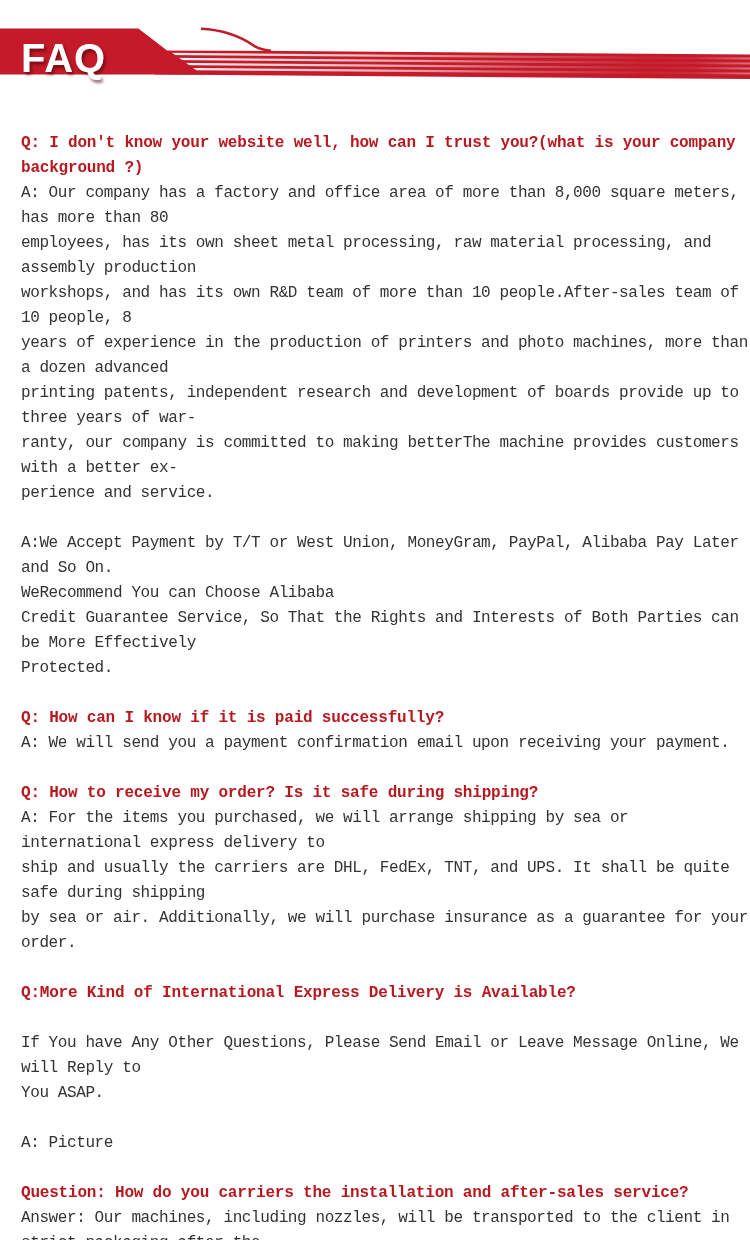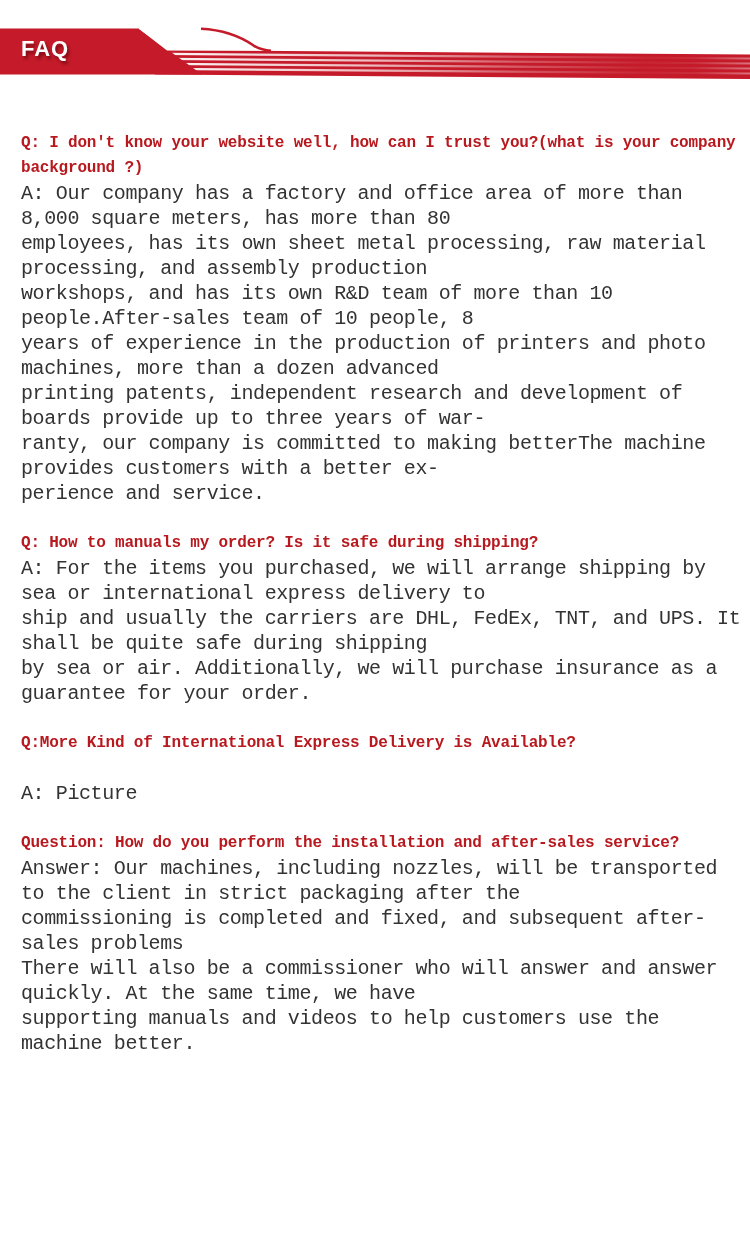--- a/index.html
+++ b/index.html
@@ -26,21 +26,21 @@
     left: 0;
     top: 0;
     display: block;
   }
   .red-fill { fill: var(--banner-red); }
   .red-stroke { stroke: var(--banner-red); }
   .banner-title {
     position: absolute;
     left: 21px;
     top: 36px;
-    font-size: 22px;
+    font-size: 40px;
     font-weight: bold;
     letter-spacing: 1px;
     color: #ffffff;
     text-shadow: 2px 3px 3px rgba(70, 0, 8, 0.55);
     text-align: center;
   }
   .content {
     padding: 41px 0 0 21px;
     font-family: Liberation Mono, monospace;
   }
@@ -49,21 +49,21 @@
   }
   .q {
     font-size: 16px;
     font-weight: bold;
     line-height: 25px;
     letter-spacing: -0.2px;
     color: var(--question-red);
     width: 726px;
   }
   .a, .note {
-    font-size: 20px;
+    font-size: 16px;
     line-height: 25px;
     letter-spacing: -0.4px;
     color: var(--answer-text);
     white-space: pre-line;
     width: 728px;
   }
   .note {
     margin-bottom: 25px;
   }
 </style>
@@ -109,44 +109,54 @@
       <div class="a">A: Our company has a factory and office area of more than 8,000 square meters, has more than 80
 employees, has its own sheet metal processing, raw material processing, and assembly production
 workshops, and has its own R&amp;D team of more than 10 people.After-sales team of 10 people, 8
 years of experience in the production of printers and photo machines, more than a dozen advanced
 printing patents, independent research and development of boards provide up to three years of war-
 ranty, our company is committed to making betterThe machine provides customers with a better ex-
 perience and service.</div>
     </section>
 
     <section class="qa">
+      <div class="a">A:We Accept Payment by T/T or West Union, MoneyGram, PayPal, Alibaba Pay Later and So On.
+WeRecommend You can Choose Alibaba
+Credit Guarantee Service, So That the Rights and Interests of Both Parties can be More Effectively
+Protected.</div>
     </section>
 
+    <section class="qa">
+      <div class="q">Q: How can I know if it is paid successfully?</div>
+      <div class="a">A: We will send you a payment confirmation email upon receiving your payment.</div>
+    </section>
 
     <section class="qa">
-      <div class="q">Q: How to manuals my order? Is it safe during shipping?</div>
+      <div class="q">Q: How to receive my order? Is it safe during shipping?</div>
       <div class="a">A: For the items you purchased, we will arrange shipping by sea or international express delivery to
 ship and usually the carriers are DHL, FedEx, TNT, and UPS. It shall be quite safe during shipping
 by sea or air. Additionally, we will purchase insurance as a guarantee for your order.</div>
     </section>
 
     <section class="qa">
       <div class="q">Q:More Kind of International Express Delivery is Available?</div>
     </section>
 
+    <p class="note">If You have Any Other Questions, Please Send Email or Leave Message Online, We will Reply to
+You ASAP.</p>
 
     <section class="qa">
       <div class="a">A: Picture</div>
     </section>
 
     <section class="qa">
     </section>
 
     <section class="qa">
-      <div class="q">Question: How do you perform the installation and after-sales service?</div>
+      <div class="q">Question: How do you carriers the installation and after-sales service?</div>
       <div class="a">Answer: Our machines, including nozzles, will be transported to the client in strict packaging after the
 commissioning is completed and fixed, and subsequent after-sales problems
 There will also be a commissioner who will answer and answer quickly. At the same time, we have
 supporting manuals and videos to help customers use the machine better.</div>
     </section>
 
   </main>
 </div>
 
 </body></html>

